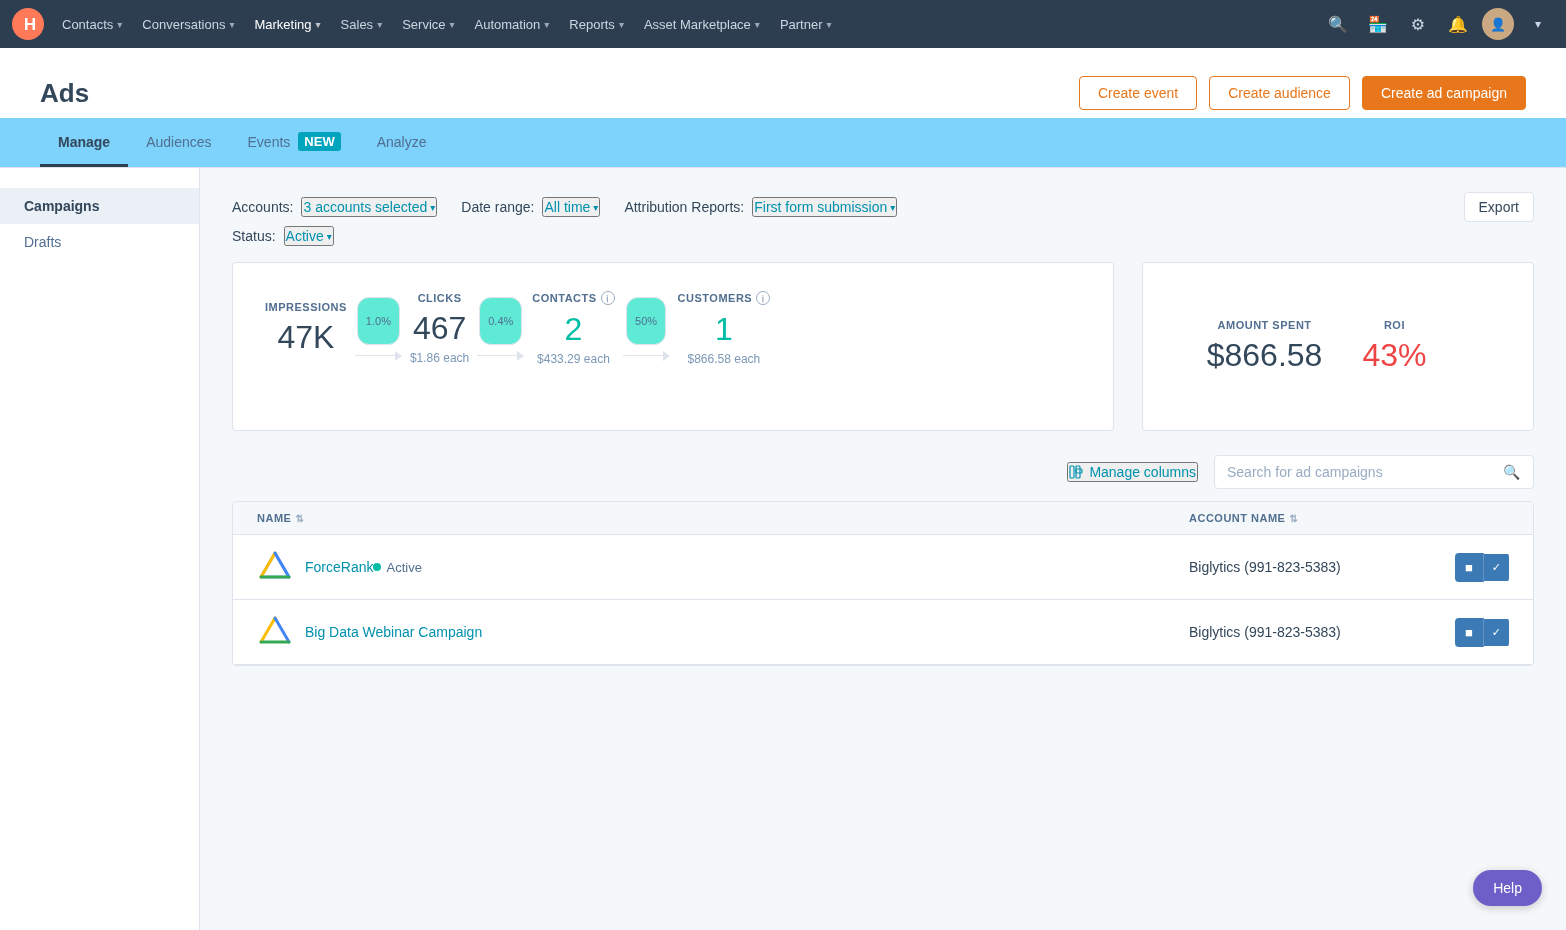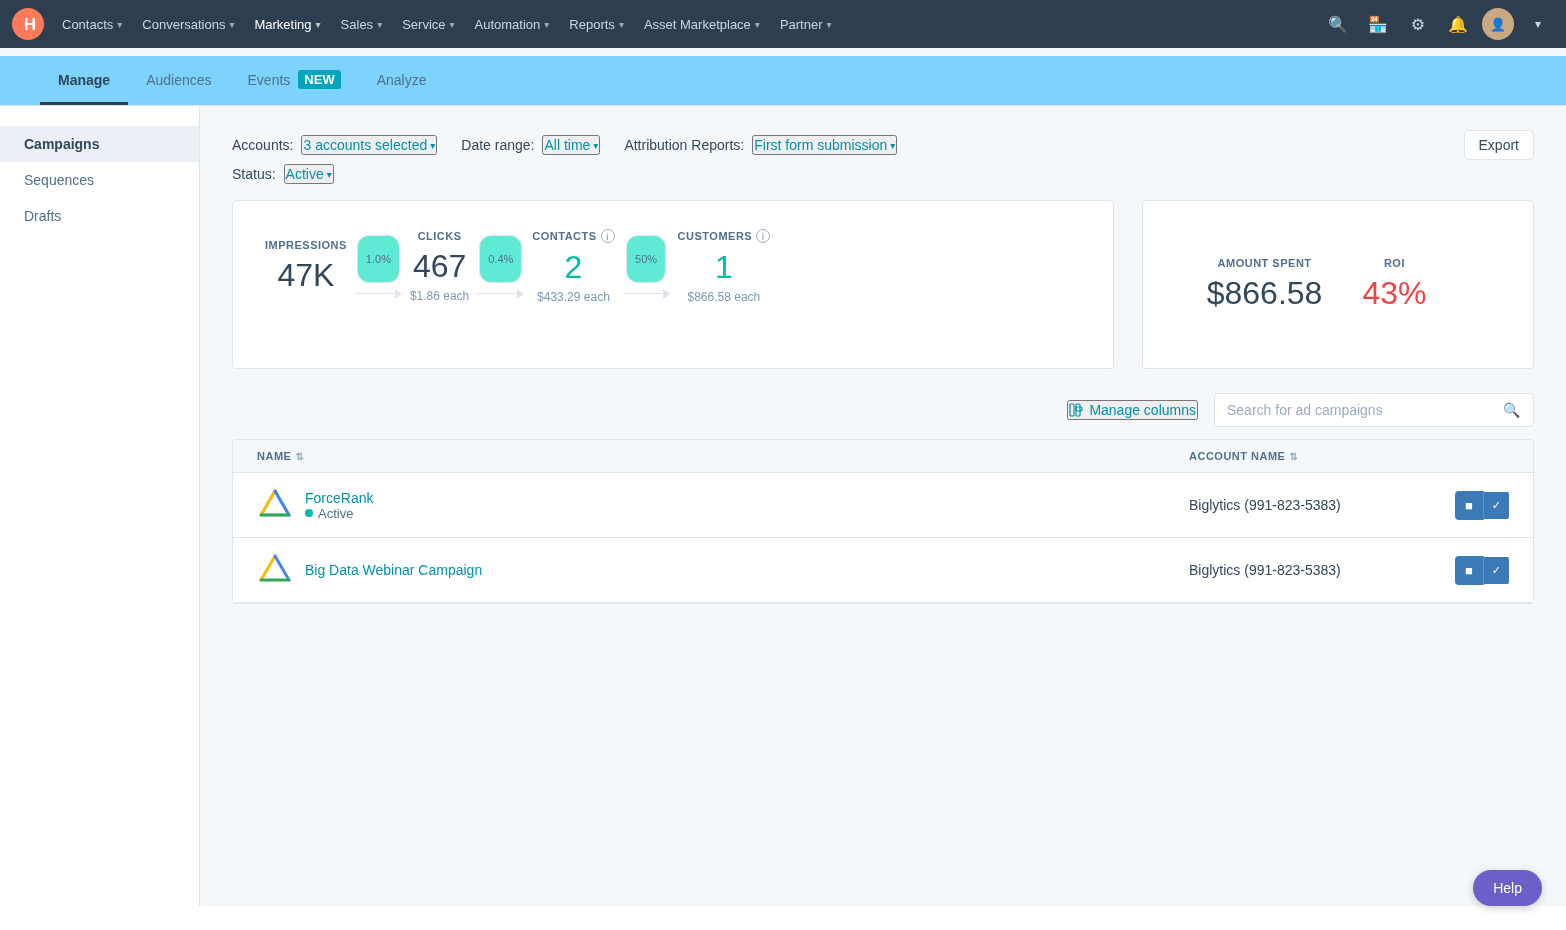--- a/index.html
+++ b/index.html
@@ -77,21 +77,21 @@
     .search-box input { border: none; outline: none; padding: 8px 12px; font-size: 14px; color: #33475b; flex: 1; background: transparent; }
     .search-box input::placeholder { color: #99acc2; }
     .search-icon-btn { padding: 8px 12px; color: #99acc2; cursor: pointer; font-size: 14px; }
 
     
     .data-table { background: #fff; border: 1px solid #dfe3eb; border-radius: 4px; overflow: hidden; }
     .table-col-name { font-size: 11px; font-weight: 700; color: #516f90; letter-spacing: 0.5px; text-transform: uppercase; display: flex; align-items: center; gap: 4px; }
     .table-col-name .sort-icon { color: #99acc2; font-size: 10px; }
     .row-name-cell { display: flex; align-items: center; gap: 12px; }
     .row-icon { width: 36px; height: 36px; flex-shrink: 0; display: flex; align-items: center; justify-content: center; }
-    .row-info { display: flex; flex-direction: column; }
+    .row-info { display: flex; flex-direction: row; }
     .row-campaign-name { color: #0091ae; font-size: 14px; font-weight: 500; cursor: pointer; }
     .row-status { display: flex; align-items: center; gap: 5px; font-size: 13px; color: #516f90; }
     .status-dot { width: 8px; height: 8px; border-radius: 50%; background: #00bda5; flex-shrink: 0; }
     .row-account { color: #33475b; font-size: 14px; }
     .row-actions { display: flex; align-items: center; gap: 8px; }
 
     
     .help-btn { position: fixed; bottom: 24px; right: 24px; background: #6c5fc7; color: #fff; border: none; border-radius: 24px; padding: 10px 20px; font-size: 14px; font-weight: 500; cursor: pointer; box-shadow: 0 2px 8px rgba(0,0,0,0.2); z-index: 100; }
   </style>
 </head>
@@ -146,20 +146,28 @@
     <div class="nav-icon-btn">🔍</div>
     <div class="nav-icon-btn">🏪</div>
     <div class="nav-icon-btn">⚙</div>
     <div class="nav-icon-btn">🔔</div>
     <div class="nav-avatar-placeholder" style="background:#c9a882; border-radius:50%; width:32px; height:32px; display:flex; align-items:center; justify-content:center; color:#fff; font-size:13px; cursor:pointer;">👤</div>
     <div class="nav-icon-btn" style="font-size:12px;">▾</div>
   </div>
 </nav>
 
 <div class="page-container">
+  <div class="page-header">
+    <h1 class="page-title">Ads</h1>
+    <div class="header-actions">
+      <button class="btn-outline">Create event</button>
+      <button class="btn-outline">Create audience</button>
+      <button class="btn-primary">Create ad campaign</button>
+    </div>
+  </div>
 
   <div class="tabs">
     <div class="tab active">
       <span>Manage</span>
     </div>
     <div class="tab">
       <span>Audiences</span>
     </div>
     <div class="tab">
       <span>Events</span>
@@ -167,21 +175,20 @@
     </div>
     <div class="tab">
       <span>Analyze</span>
     </div>
   </div>
 
   <div class="main-layout">
 
     <div class="sidebar">
       <div class="sidebar-item active">Campaigns</div>
-      <div class="sidebar-item">Sequences</div>
       <div class="sidebar-item">Drafts</div>
     </div>
 
     <div class="content">
 
       <div class="filters-row" style="margin-bottom: 4px;">
         <div class="filter-group">
           <span class="filter-label">Accounts:</span>
           <button class="filter-btn">
             <span>3 accounts selected</span>

